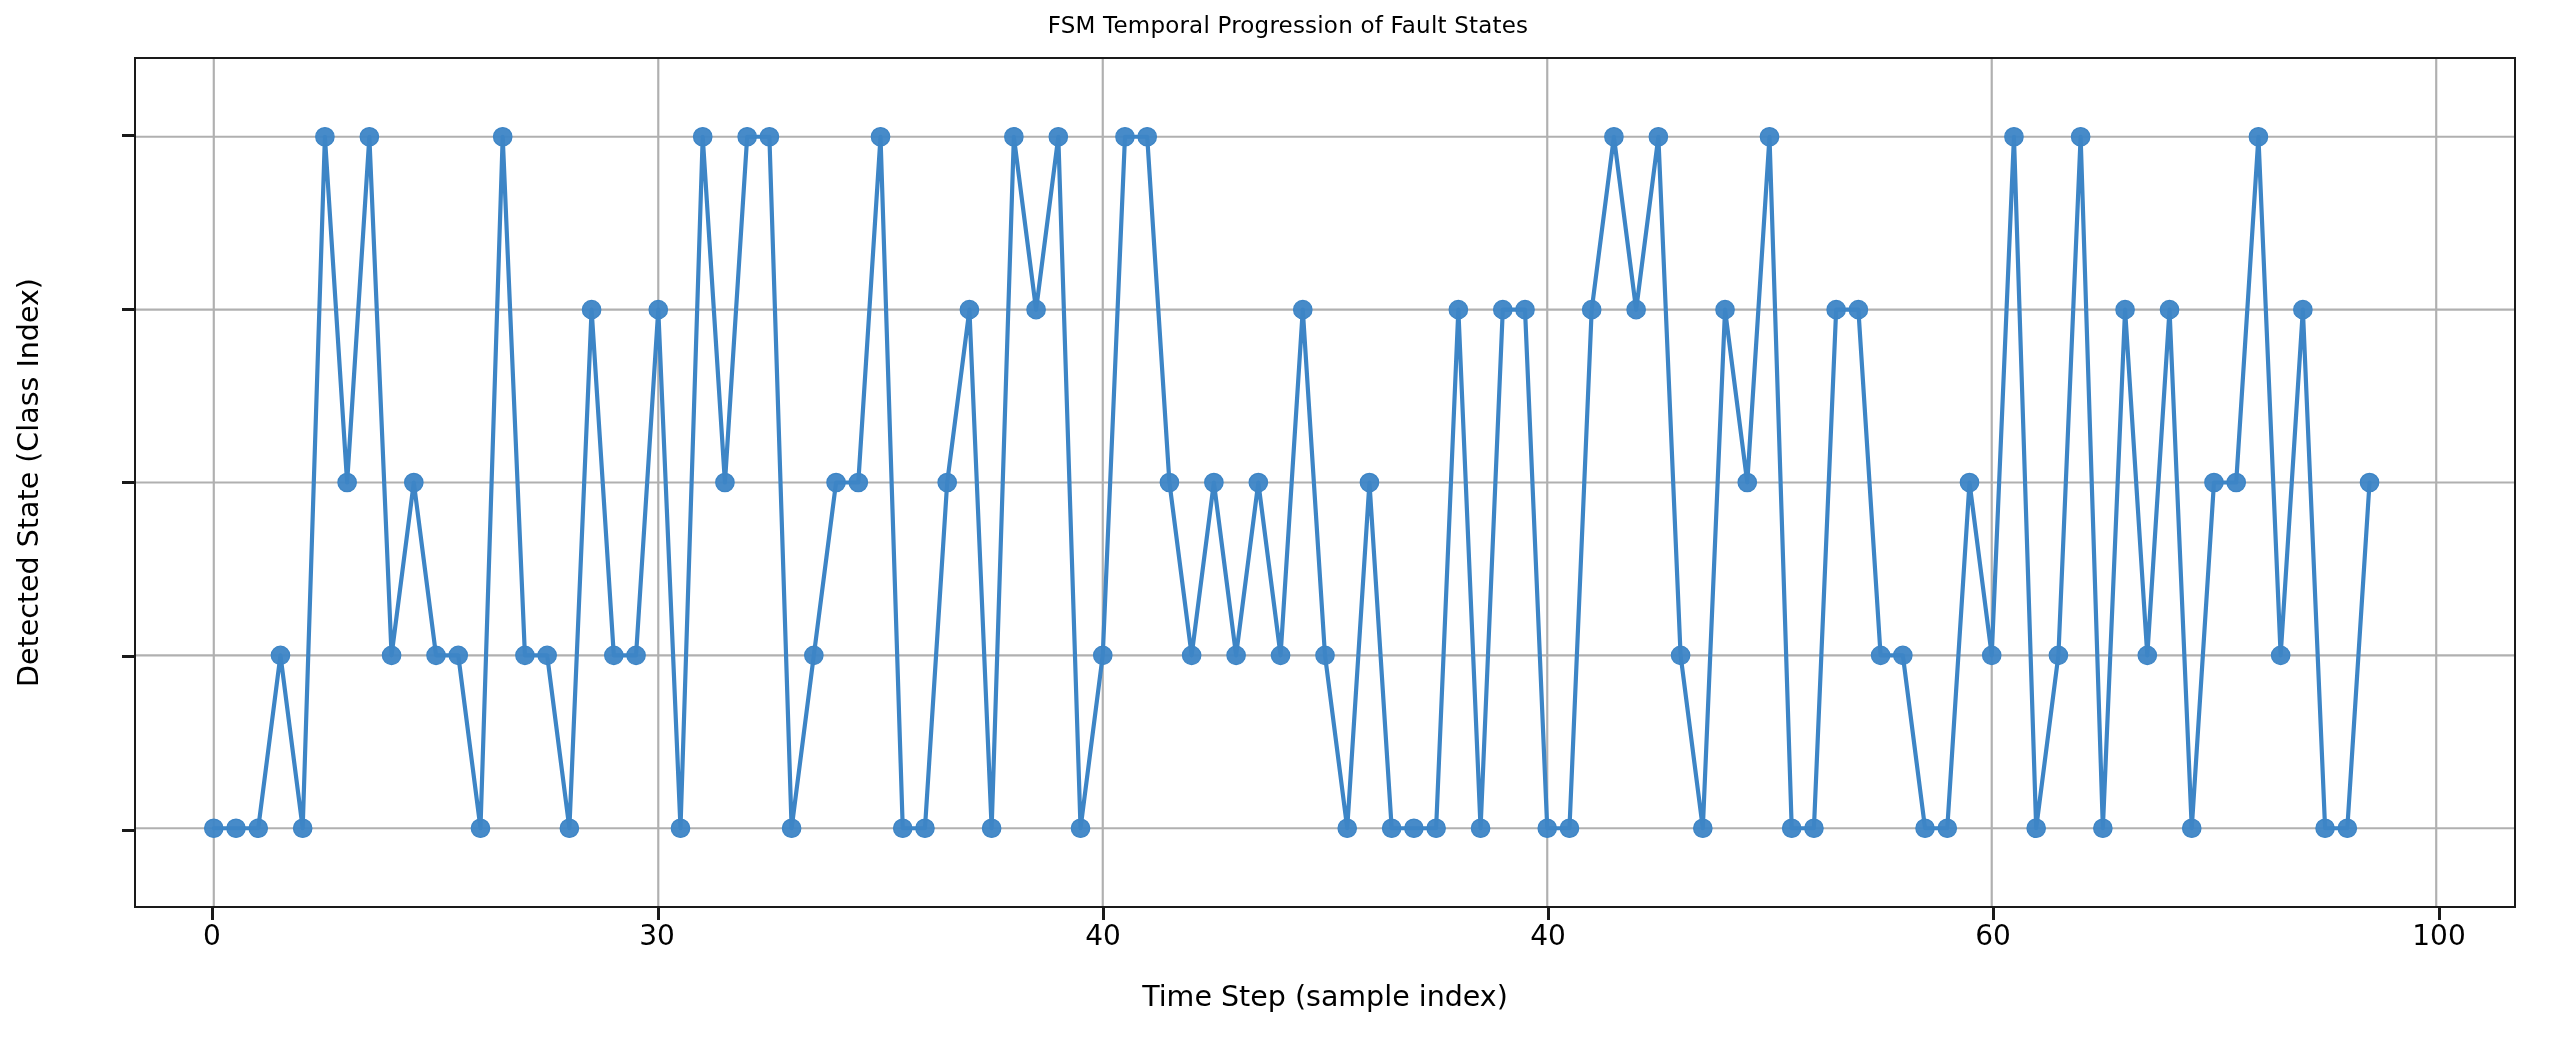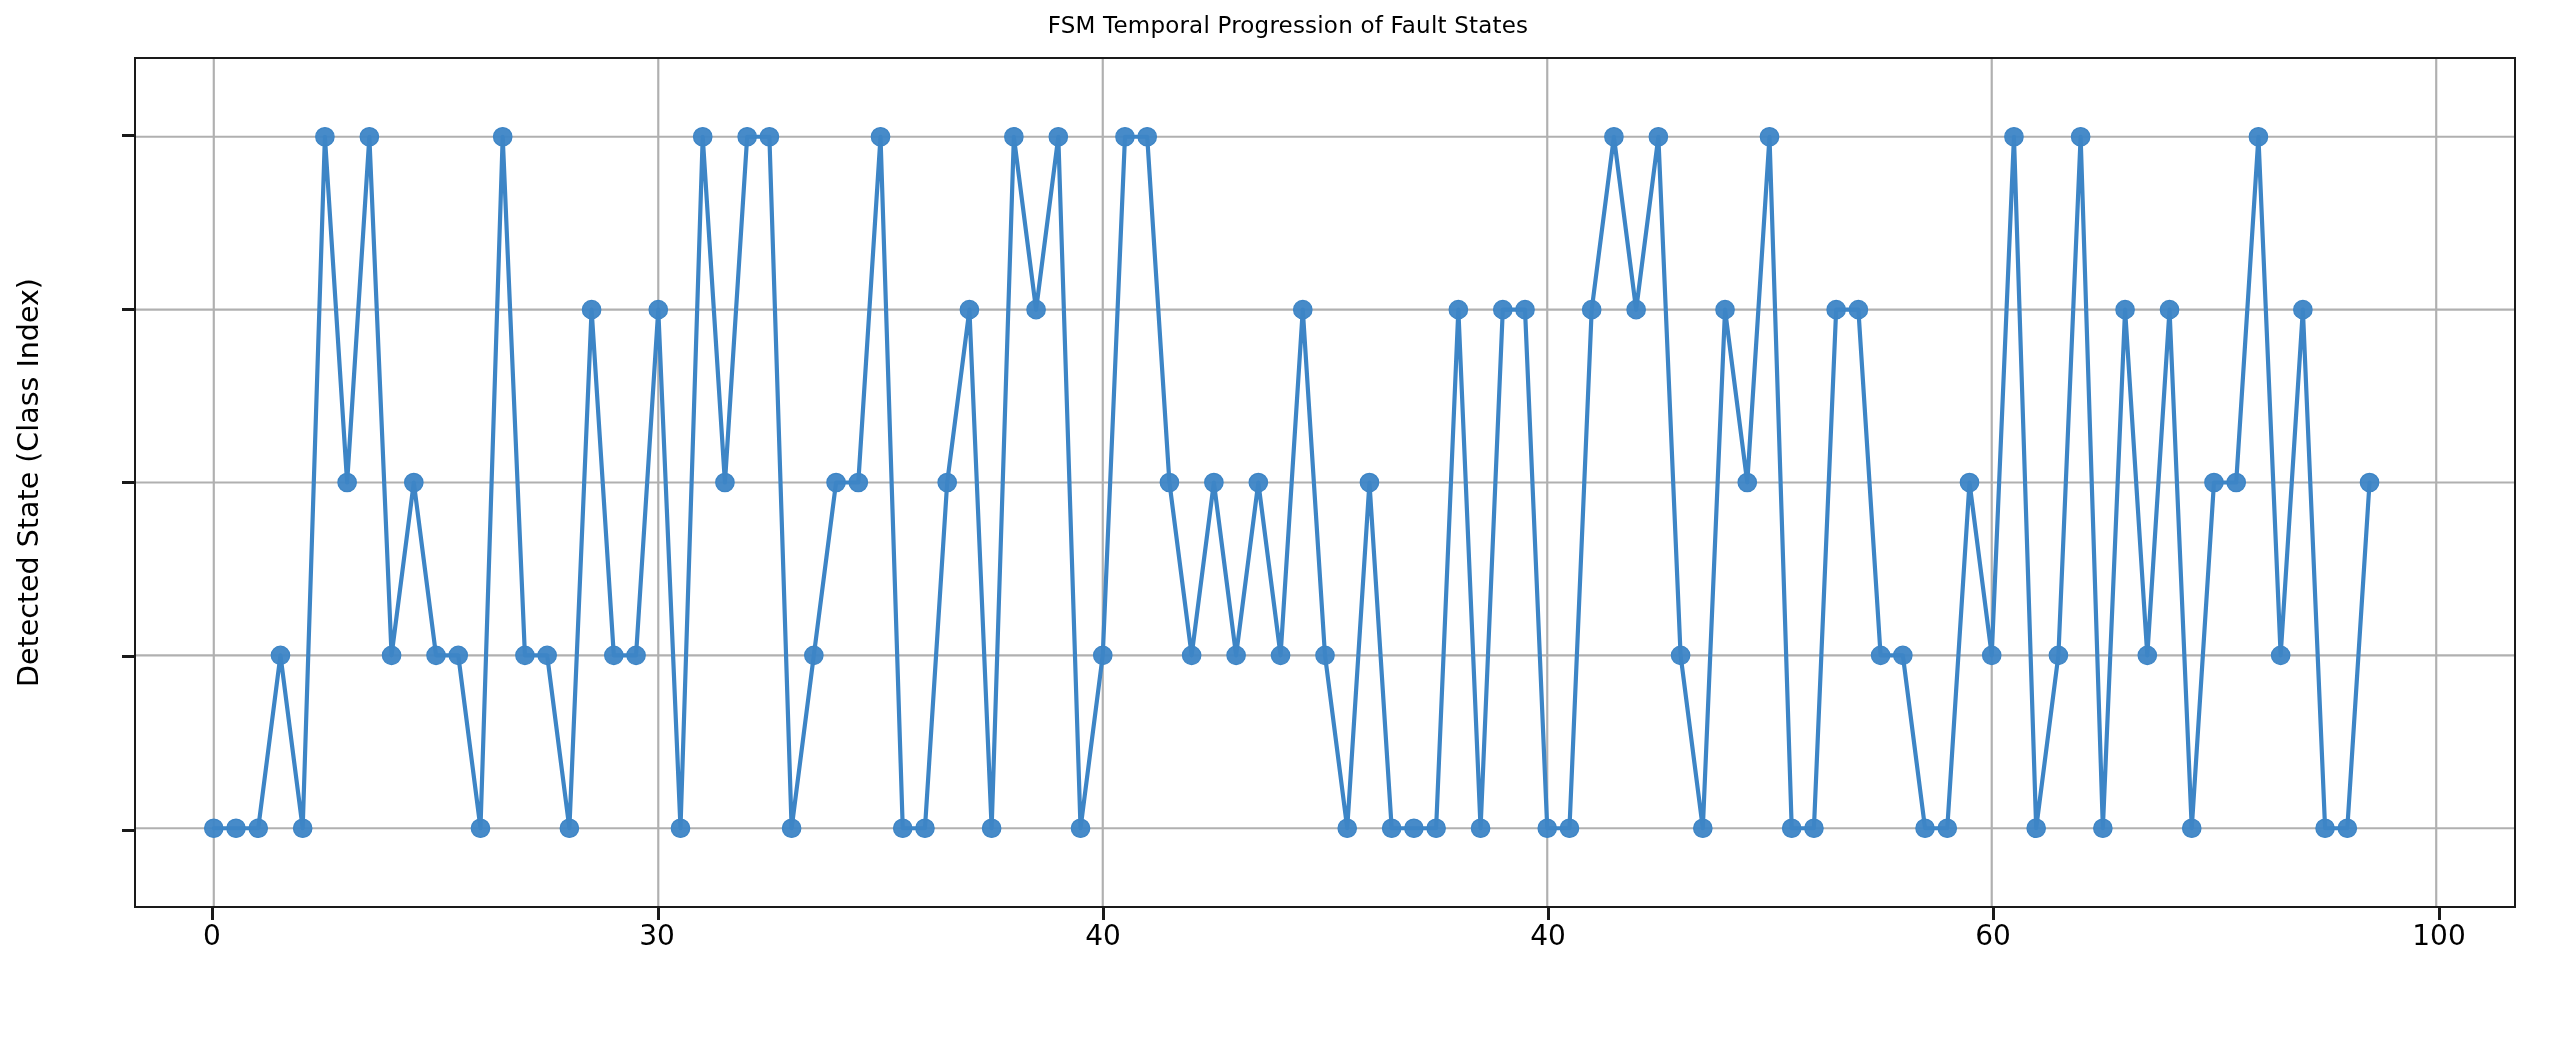--- a/index.html
+++ b/index.html
@@ -249,15 +249,16 @@
       <div class="x-tick-label" style="left: 1103px;">40</div>
       <div class="x-tick-mark" style="left: 1102px;"></div>
       <div class="x-tick-label" style="left: 1548px;">40</div>
       <div class="x-tick-mark" style="left: 1547px;"></div>
       <div class="x-tick-label" style="left: 1993px;">60</div>
       <div class="x-tick-mark" style="left: 1992px;"></div>
       <div class="x-tick-label" style="left: 2439px;">100</div>
       <div class="x-tick-mark" style="left: 2438px;"></div>
     </div>
 
+  <div id="x-axis-label">Time Step (sample index)</div>
 
 </div>
 
 
 </body></html>

